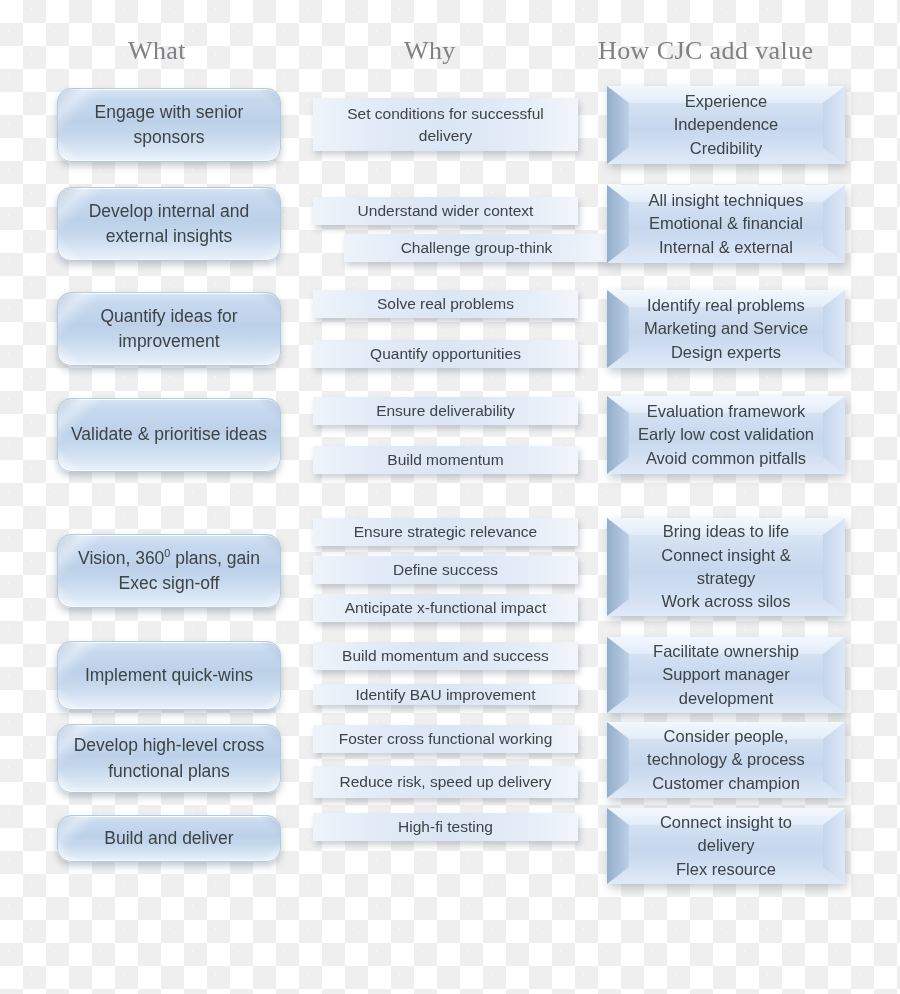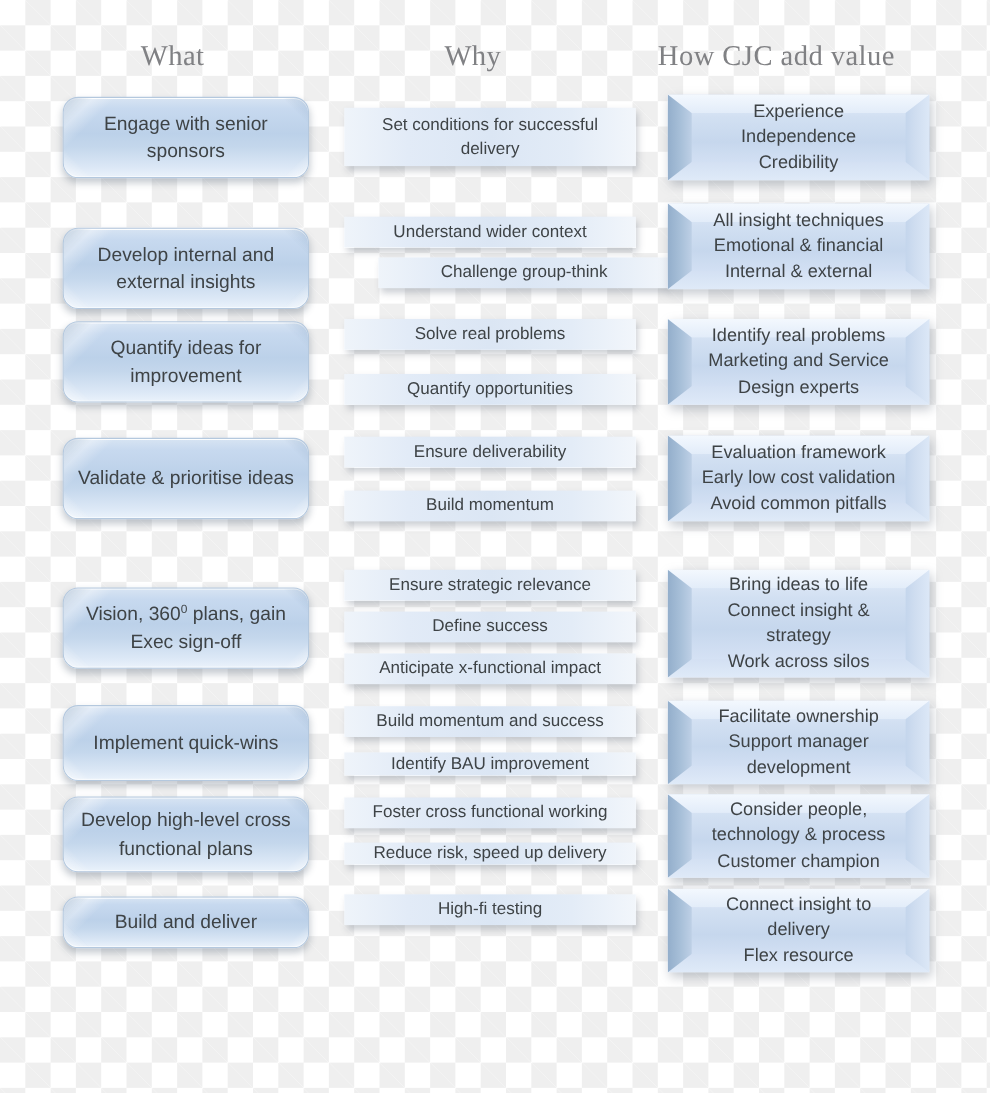--- a/index.html
+++ b/index.html
@@ -173,21 +173,21 @@
 <div class="col-header" id="hdr-why">Why</div>
 <div class="col-header" id="hdr-how">How CJC add value</div>
 
 <div id="col-what"></div>
 <div id="col-why"></div>
 <div id="col-how"></div>
 
 <div class="lbox" style="top: 88px; height: 74px;">
     <span>Engage with senior sponsors</span>
   </div>
-<div class="lbox" style="top: 187px; height: 74px; margin-top: 20px;">
+<div class="lbox" style="top: 187px; height: 74px;">
     <span>Develop internal and external insights</span>
   </div>
 <div class="lbox" style="top: 292px; height: 74px;">
     <span>Quantify ideas for improvement</span>
   </div>
 <div class="lbox" style="top: 398px; height: 74px;">
     <span>Validate &amp; prioritise ideas</span>
   </div>
 <div class="lbox" style="top: 534px; height: 74px;">
     <span>Vision, 360<sup class="deg">0</sup> plans, gain Exec sign-off</span>
@@ -233,21 +233,21 @@
   </div>
 <div class="mbox" style="top: 642px; height: 28px;">
     <span>Build momentum and success</span>
   </div>
 <div class="mbox" style="top: 684px; height: 21px;">
     <span>Identify BAU improvement</span>
   </div>
 <div class="mbox" style="top: 725px; height: 28px;">
     <span>Foster cross functional working</span>
   </div>
-<div class="mbox" style="top: 766px; height: 20px; text-align: right;">
+<div class="mbox" style="top: 766px; height: 32px; text-align: right;">
     <span>Reduce risk, speed up delivery</span>
   </div>
 <div class="mbox" style="top: 813px; height: 28px;">
     <span>High-fi testing</span>
   </div>
 <div class="rwrap" style="top: 86px; height: 78px;">
     <div class="rbox">
       <div class="fc-t"></div>
       <div class="fc-b"></div>
       <div class="fc-l"></div>

